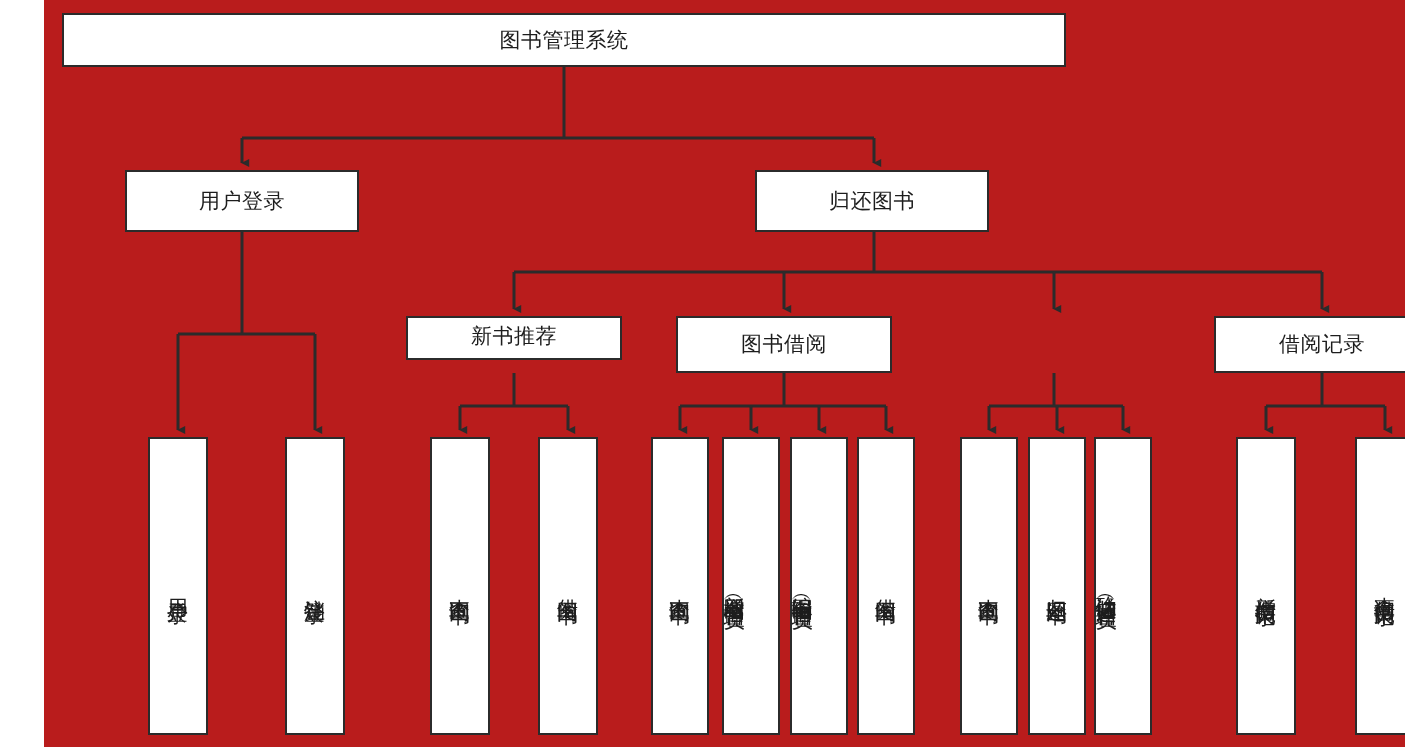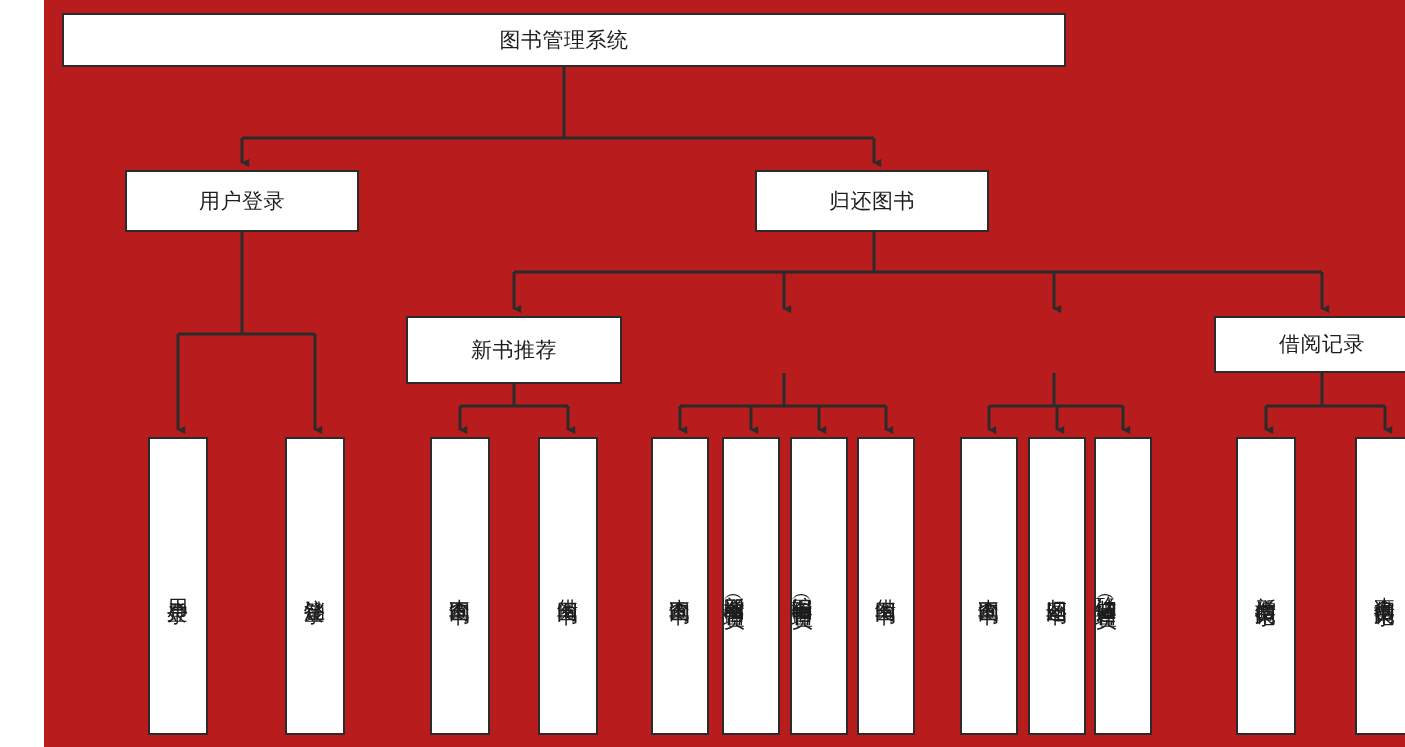--- a/index.html
+++ b/index.html
@@ -131,22 +131,25 @@
     <span class="node-label">图书管理系统</span>
   </div>
 
   <div class="node" style="left:81px; top:170px; width:234px; height:62px;">
     <span class="node-label">用户登录</span>
   </div>
   <div class="node" style="left:711px; top:170px; width:234px; height:62px;">
     <span class="node-label">归还图书</span>
   </div>
 
-  <div class="node" style="left:362px; top:316px; width:216px; height:68px;">
+  <div class="node" style="left:362px; top:316px; width:216px; height:44px;font-family:Liberation Mono, monospace;">
     <span class="node-label">新书推荐</span>
+  </div>
+  <div class="node" style="left:632px; top:316px; width:216px; height:57px;">
+    <span class="node-label">图书借阅</span>
   </div>
   <div class="node" style="left:1170px; top:316px; width:216px; height:57px;">
     <span class="node-label">借阅记录</span>
   </div>
 
   <div class="node vertical pad-mid" style="left:104px; top:437px; width:60px; height:298px;">
     <span class="node-label">用户登录</span>
   </div>
   <div class="node vertical pad-mid" style="left:241px; top:437px; width:60px; height:298px;">
     <span class="node-label">注销登录</span>

